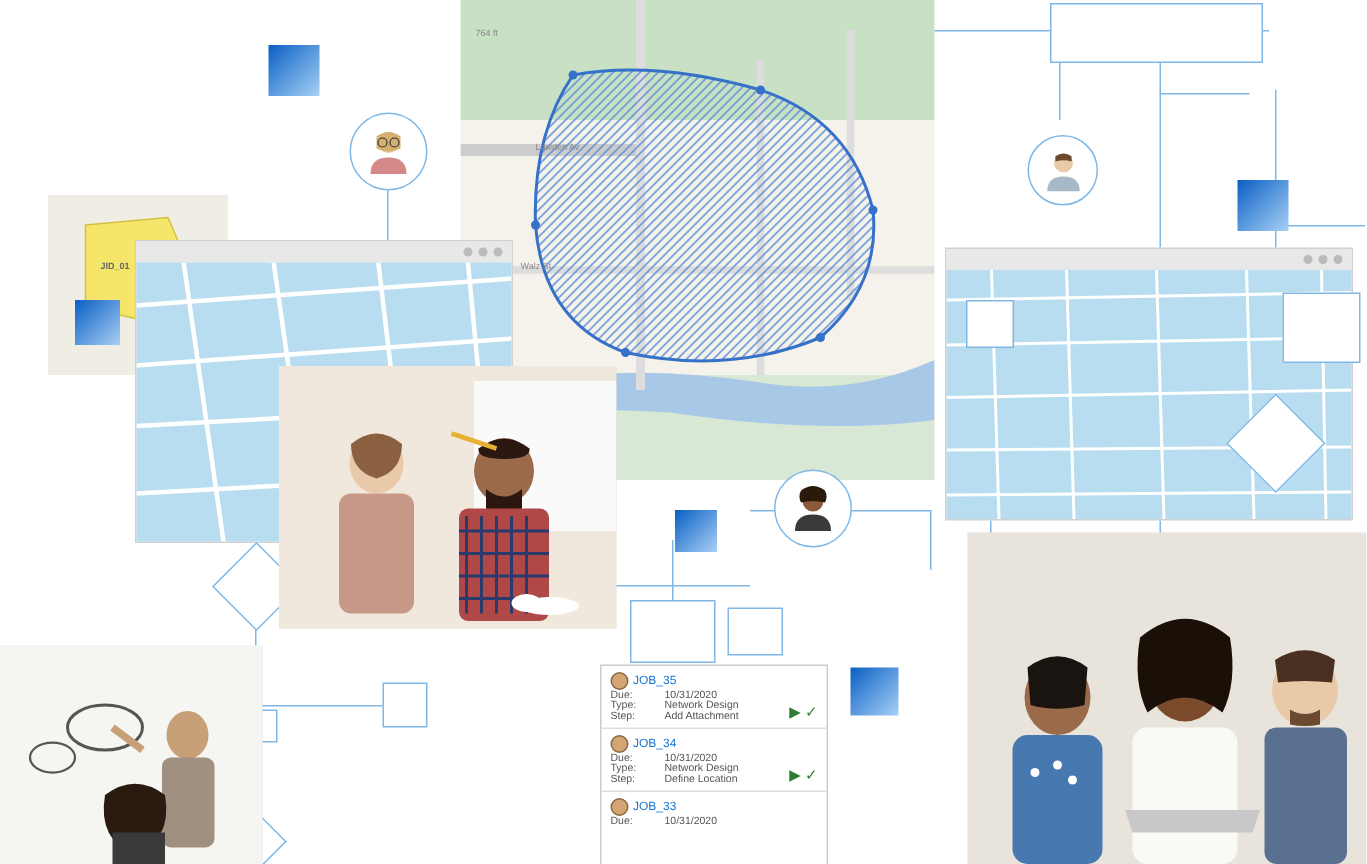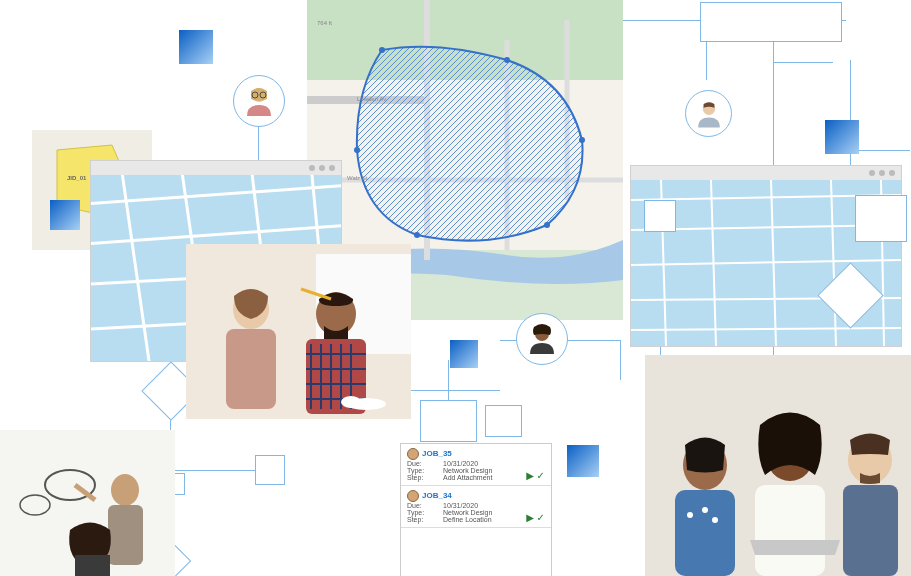--- a/index.html
+++ b/index.html
@@ -9,21 +9,21 @@
 .diamond{border:1px solid #7fb8e6;background:#fff;transform:rotate(45deg)}
 .line{background:#7fb8e6;position:absolute}
 .avatar{border-radius:50%;border:1px solid #7fb8e6;background:#fff;display:flex;align-items:center;justify-content:center;overflow:hidden}
 .avatar svg{width:80%;height:80%}
 .browser{background:#fff;border:1px solid #d0d0d0}
 .browser-bar{height:14px;background:#e8e8e8;display:flex;align-items:center;justify-content:flex-end;padding:0 6px;gap:4px}
 .browser-bar span{width:6px;height:6px;border-radius:50%;background:#bbb;display:block}
 .map-tile{background:#b8ddf0}
 .job-panel{background:#fff;border:1px solid #ccc;font-size:8px}
 .job-item{border-bottom:1px solid #ddd;padding:4px 6px;position:relative}
-.job-title{color:#1976d2;font-weight:bold;font-size:8px;margin-bottom:2px}
+.job-title{color:#1976d2;font-weight:normal;font-size:8px;margin-bottom:2px}
 .job-row{display:flex;gap:8px;font-size:7px;color:#555}
 .job-row .lbl{width:28px}
 .job-play{position:absolute;right:6px;bottom:4px;color:#2e7d32;font-size:10px}
 .job-icon{width:10px;height:10px;border-radius:50%;background:#d4a574;display:inline-block;vertical-align:middle;margin-right:3px;border:1px solid #8a6642}
 .photo{background:#ddd;overflow:hidden}
 </style>
 </head>
 <body>
 
 <div class="line" style="left:606px;top:0;width:1px;height:180px"></div>
@@ -253,13 +253,20 @@
     <div class="job-row">
         <span class="lbl">Type:</span>
         <span>Network Design</span>
       </div>
     <div class="job-row">
         <span class="lbl">Step:</span>
         <span>Define Location</span>
       </div>
     <div class="job-play">▶ ✓</div>
   </div>
+  <div class="job-item" style="border-bottom:none">
+    <div><span class="job-icon"></span><span class="job-title">JOB_33</span></div>
+    <div class="job-row">
+        <span class="lbl">Due:</span>
+        <span>10/31/2020</span>
+      </div>
+  </div>
 </div>
 
 </body></html>

